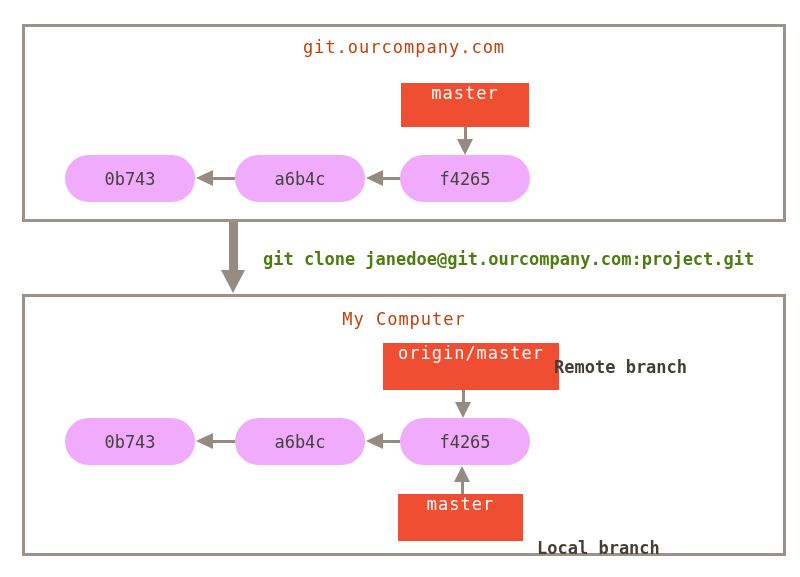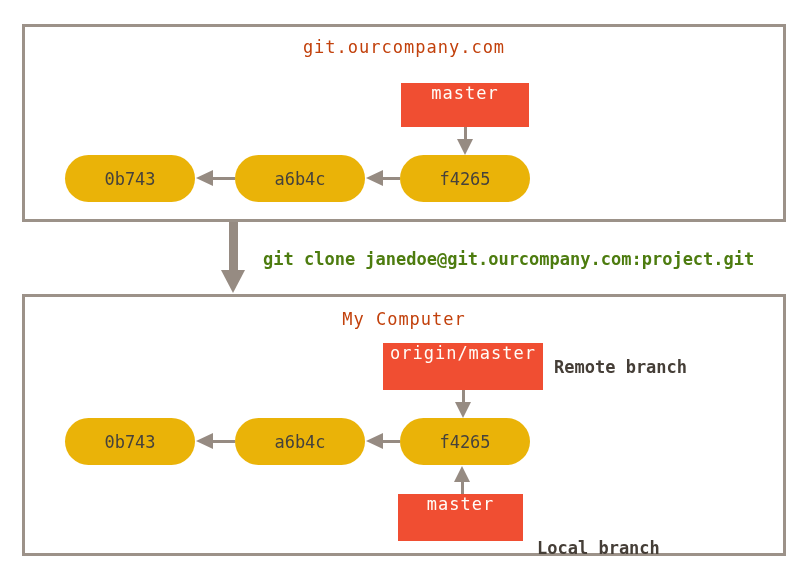--- a/index.html
+++ b/index.html
@@ -31,21 +31,21 @@
     font-size: 17px;
     color: #c2410c;
     letter-spacing: 1px;
   }
   #remote-title { top: 37px; }
   #local-title  { top: 309px; }
   .commit-node {
     position: absolute;
     width: 130px;
     height: 47px;
-    background: #eab308;
+    background: #f0abfc;
     border-radius: 24px;
     display: flex;
     align-items: center;
     justify-content: center;
     font-size: 17px;
     color: #46423c;
   }
   .branch-label {
     position: absolute;
     background: #f04e32;
@@ -137,21 +137,21 @@
   <div class="head-left" style="left:366px; top:170px;"></div>
   <div class="shaft-h" style="left:382px; top:177px; width:18px;"></div>
 
   <div class="big-shaft"></div>
   <div class="big-head"></div>
   <div class="clone-text">git clone janedoe@git.ourcompany.com:project.git</div>
 
   <div class="machine-box" id="local-box"></div>
   <div class="box-title" id="local-title">My Computer</div>
 
-  <div class="branch-label" style="left:383px; top:343px; width:160px; height:47px;">
+  <div class="branch-label" style="left:383px; top:343px; width:176px; height:47px;">
     <span>origin/master</span>
   </div>
   <div class="annotation" style="left:554px; top:357px;">Remote branch</div>
 
   <div class="shaft-v" style="left:462px; top:390px; height:12px;"></div>
   <div class="head-down" style="left:455px; top:402px;"></div>
 
   <div class="commit-node" style="left:65px; top:418px;">
     <span>0b743</span>
   </div>

